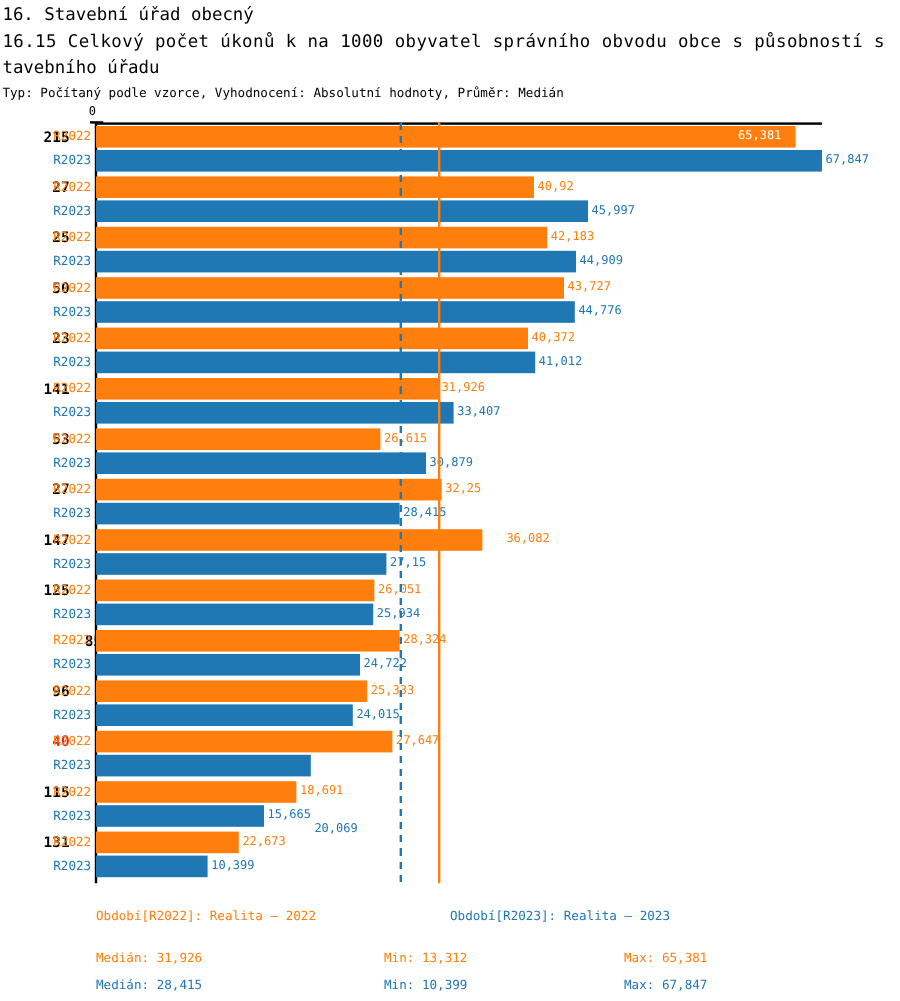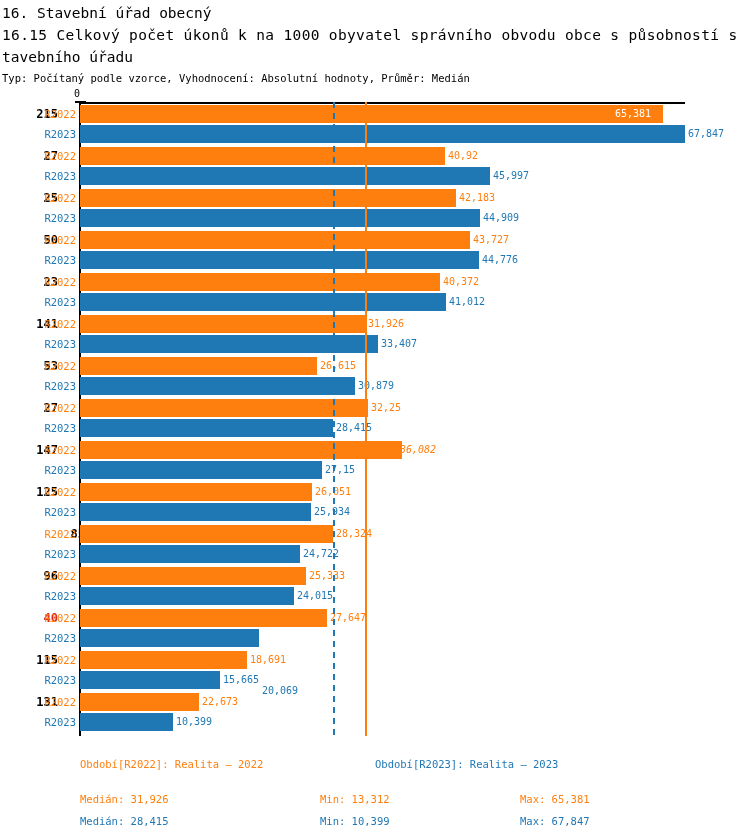--- a/index.html
+++ b/index.html
@@ -245,21 +245,21 @@
       <div class="group-label" style="top: 314px;">27</div>
       <div class="series-label s2022" style="top: 314px;">R2022</div>
       <div class="bar s2022" title="21 R2022: 32,25" style="top: 311px; width: 288px;"></div>
       <div class="bar-value s2022" style="top: 314px; left: 371px;">32,25</div>
       <div class="series-label s2023" style="top: 334px;">R2023</div>
       <div class="bar s2023" title="21 R2023: 28,415" style="top: 331px; width: 253px;"></div>
       <div class="bar-value s2023" style="top: 334px; left: 336px;">28,415</div>
       <div class="group-label" style="top: 356px;">147</div>
       <div class="series-label s2022" style="top: 356px;">R2022</div>
       <div class="bar s2022" title="147 R2022: 36,082" style="top: 353px; width: 322px;"></div>
-      <div class="bar-value s2022" style="top: 356px; left: 400px; font-style: italic;">36,082</div>
+      <div class="bar-value s2022" style="top: 356px; left: 422px;">36,082</div>
       <div class="series-label s2023" style="top: 376px;">R2023</div>
       <div class="bar s2023" title="147 R2023: 27,15" style="top: 373px; width: 242px;"></div>
       <div class="bar-value s2023" style="top: 376px; left: 325px;">27,15</div>
       <div class="group-label" style="top: 398px;">125</div>
       <div class="series-label s2022" style="top: 398px;">R2022</div>
       <div class="bar s2022" title="125 R2022: 26,051" style="top: 395px; width: 232px;"></div>
       <div class="bar-value s2022" style="top: 398px; left: 315px;">26,051</div>
       <div class="series-label s2023" style="top: 418px;">R2023</div>
       <div class="bar s2023" title="125 R2023: 25,934" style="top: 415px; width: 231px;"></div>
       <div class="bar-value s2023" style="top: 418px; left: 314px;">25,934</div>

